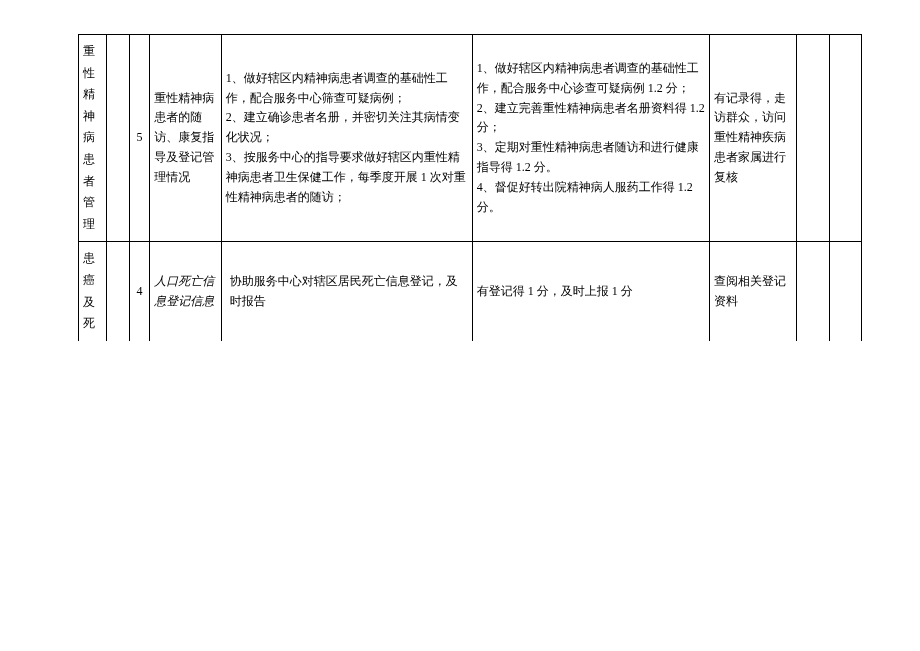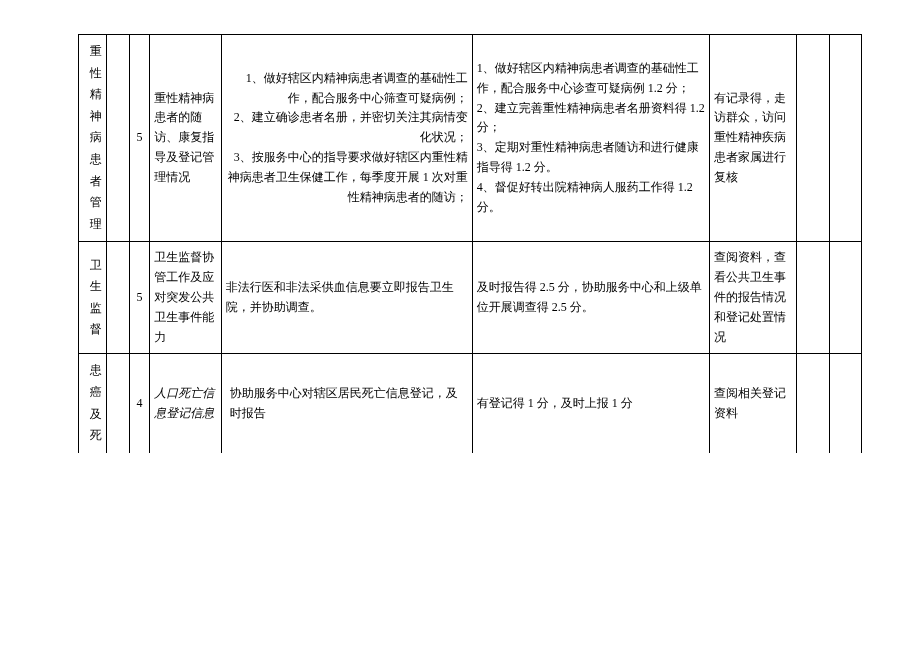--- a/index.html
+++ b/index.html
@@ -33,21 +33,21 @@
     .col-cat   { width: 24px; font-size: 11.5px; letter-spacing: 0; }
     .col-empty1{ width: 20px; }
     .col-score { width: 18px; text-align: center; }
     .col-item  { width: 62px; }
     .col-desc  { width: 218px; }
     .col-crit  { width: 206px; }
     .col-method{ width: 76px; }
     .col-last1 { width: 28px; }
     .col-last2 { width: 28px; }
     .vcat {
-      text-align: right;
+      text-align: left;
       line-height: 1.8;
     }
   </style>
 </head>
 <body>
 
 <div class="page">
 <table>
   <colgroup>
     <col class="col-cat">
@@ -61,43 +61,32 @@
     <col class="col-last2">
   </colgroup>
   <tbody>
 
 
     <tr>
       <td class="vcat">重 性 精 神 病 患 者 管 理</td>
       <td></td>
       <td style="text-align:center;">5</td>
       <td style="white-space:pre-line;">重性精神病患者的随访、康复指导及登记管理情况</td>
-      <td style="white-space:pre-line;text-align:right;">1、做好辖区内精神病患者调查的基础性工作，配合服务中心筛查可疑病例；
+      <td style="white-space:pre-line;">1、做好辖区内精神病患者调查的基础性工作，配合服务中心筛查可疑病例；
 2、建立确诊患者名册，并密切关注其病情变化状况；
 3、按服务中心的指导要求做好辖区内重性精神病患者卫生保健工作，每季度开展 1 次对重性精神病患者的随访；</td>
       <td style="white-space:pre-line;">1、做好辖区内精神病患者调查的基础性工作，配合服务中心诊查可疑病例 1.2 分；
 2、建立完善重性精神病患者名册资料得 1.2 分；
 3、定期对重性精神病患者随访和进行健康指导得 1.2 分。
 4、督促好转出院精神病人服药工作得 1.2 分。</td>
       <td>有记录得，走访群众，访问重性精神疾病患者家属进行复核</td>
       <td></td>
       <td></td>
     </tr>
 
-    <tr>
-      <td class="vcat">卫 生 监 督</td>
-      <td></td>
-      <td style="text-align:center;">5</td>
-      <td style="white-space:pre-line;">卫生监督协管工作及应对突发公共卫生事件能力</td>
-      <td style="white-space:pre-line;">非法行医和非法采供血信息要立即报告卫生院，并协助调查。</td>
-      <td style="white-space:pre-line;">及时报告得 2.5 分，协助服务中心和上级单位开展调查得 2.5 分。</td>
-      <td>查阅资料，查看公共卫生事件的报告情况和登记处置情况</td>
-      <td></td>
-      <td></td>
-    </tr>
 
     <tr>
       <td class="vcat" style="border-bottom:none;">患 癌 及 死</td>
       <td style="border-bottom:none;"></td>
       <td style="text-align:center;border-bottom:none;">4</td>
       <td style="white-space:pre-line;border-bottom:none;font-style:italic;">人口死亡信息登记信息</td>
       <td style="white-space:pre-line;border-bottom:none;padding-left:8px;">协助服务中心对辖区居民死亡信息登记，及时报告</td>
       <td style="white-space:pre-line;border-bottom:none;margin-top:28px;">有登记得 1 分，及时上报 1 分</td>
       <td style="border-bottom:none;margin-left:20px;">查阅相关登记资料</td>
       <td style="border-bottom:none;"></td>

